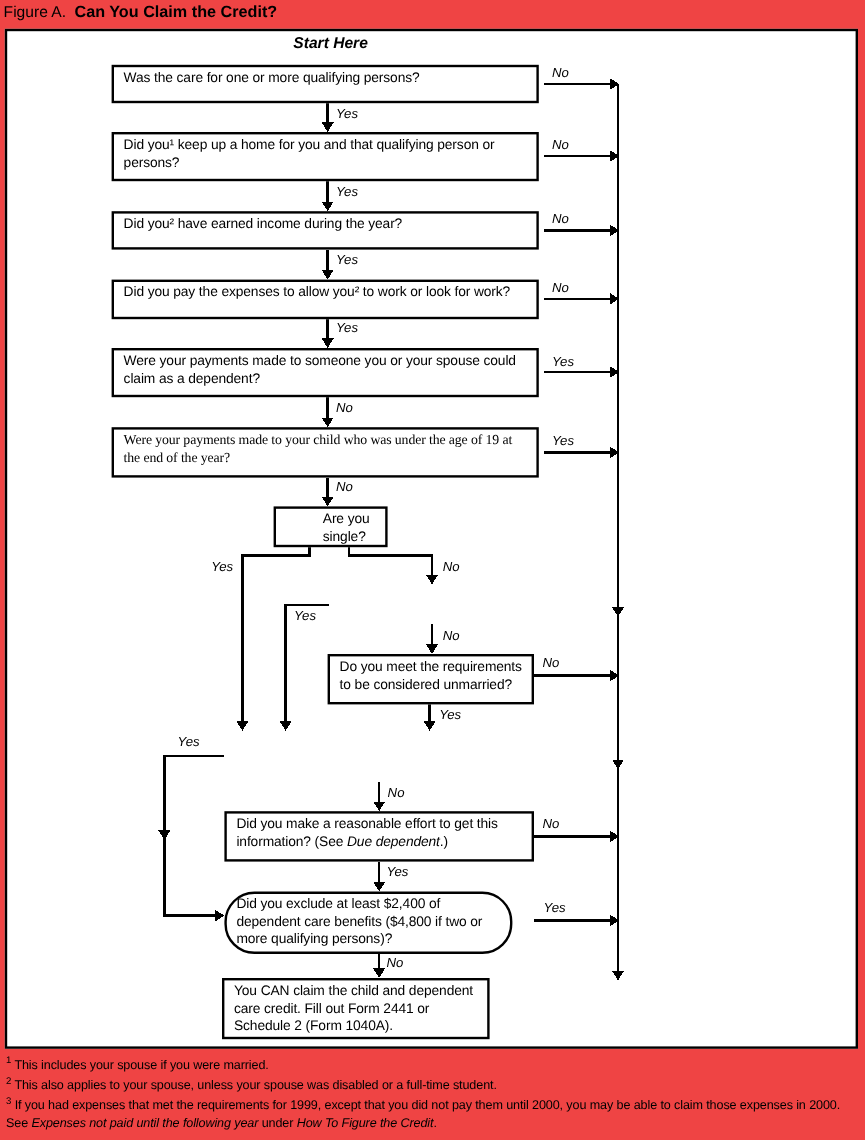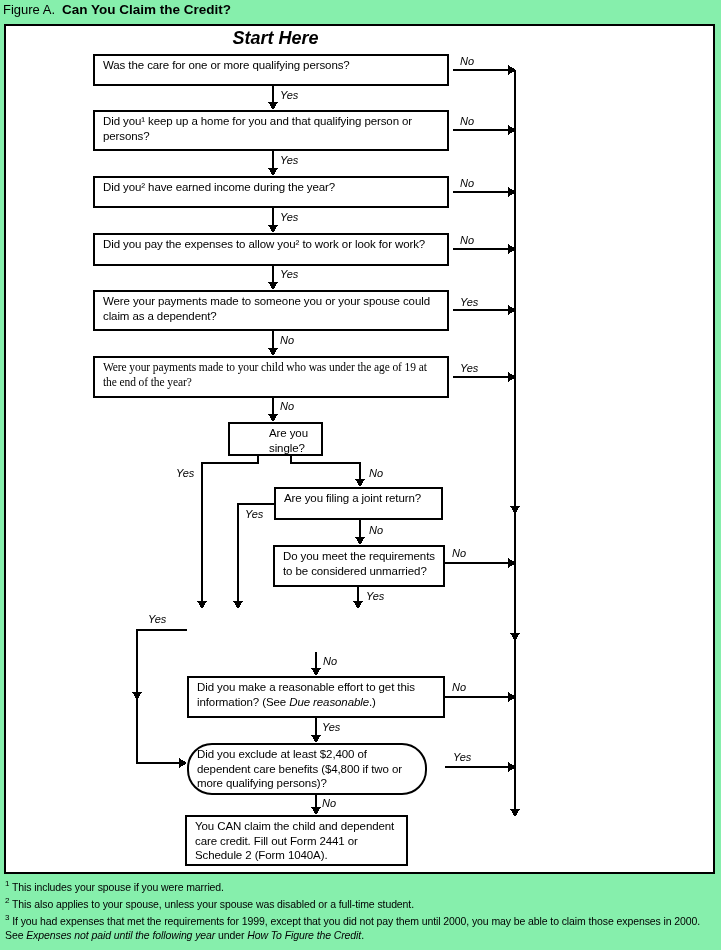--- a/index.html
+++ b/index.html
@@ -1,30 +1,30 @@
 <!DOCTYPE html>
 <html><head>
 <meta charset="utf-8">
 <style>
   html,body{margin:0;padding:0;background:#fff;}
   #canvas{
-    position:relative;width:721px;height:950px;background:#86efac;
+    position:relative;width:721px;height:950px;background:#ef4444;
     font-family:"Liberation Sans","DejaVu Sans",sans-serif;
     color:#000;overflow:hidden;
   }
   .title{position:absolute;left:3px;top:2px;font-size:13px;white-space:nowrap;}
   .title .t-prefix{font-weight:normal;}
   .title .t-main{font-weight:bold;font-size:13.5px;margin-left:7px;}
   .chart-frame{
     position:absolute;left:4px;top:24px;width:711px;height:850px;
     border:2px solid #000;box-sizing:border-box;background:#fff;
   }
   .start-label{
     position:absolute;left:228px;top:28px;width:95px;text-align:center;
-    font-size:18px;font-weight:bold;font-style:italic;
+    font-size:13px;font-weight:bold;font-style:italic;
   }
   .node{
     position:absolute;border:2px solid #000;box-sizing:border-box;background:#fff;
     display:flex;align-items:flex-start;
     font-size:11.5px;line-height:1.28;letter-spacing:-0.1px;
     padding:2px 8px 2px 8px;
   }
   .node.center{justify-content:center;text-align:left;padding:2px 4px;}
   .edge-label{
     position:absolute;font-size:11px;font-style:italic;white-space:nowrap;
@@ -138,28 +138,25 @@
     </div>
   <div class="node" style="left:93px;top:290px;width:356px;height:41px;">
       <span>Were your payments made to someone you or your spouse could claim as a dependent?</span>
     </div>
   <div class="node" style="left:93px;top:356px;width:356px;height:42px;font-family:Liberation Serif, serif;">
       <span>Were your payments made to your child who was under the age of 19 at the end of the year?</span>
     </div>
   <div class="node center" style="left:228px;top:422px;width:95px;height:34px;padding-left:39px;">
       <span>Are you single?</span>
     </div>
-  <div class="node" style="left:274px;top:487px;width:169px;height:33px;">
-      <span>Are you filing a joint return?</span>
-    </div>
   <div class="node" style="left:273px;top:545px;width:172px;height:42px;">
       <span>Do you meet the requirements to be considered unmarried?</span>
     </div>
   <div class="node" style="left:187px;top:676px;width:258px;height:42px;">
-    <span><span>Did you make a reasonable effort to get this information? (See </span><span class="it">Due reasonable</span><span>.)</span></span>
+    <span><span>Did you make a reasonable effort to get this information? (See </span><span class="it">Due dependent</span><span>.)</span></span>
   </div>
   <div class="node" style="left:187px;top:743px;width:240px;height:52px;border-radius:25px;">
       <span>Did you exclude at least $2,400 of dependent care benefits ($4,800 if two or more qualifying persons)?</span>
     </div>
   <div class="node" style="left:185px;top:815px;width:223px;height:51px;">
       <span>You CAN claim the child and dependent care credit. Fill out Form 2441 or Schedule 2 (Form 1040A).</span>
     </div>
 
   <div class="edge-label" style="left:460px;top:55px;">No</div>
   <div class="edge-label" style="left:280px;top:89px;">Yes</div>

